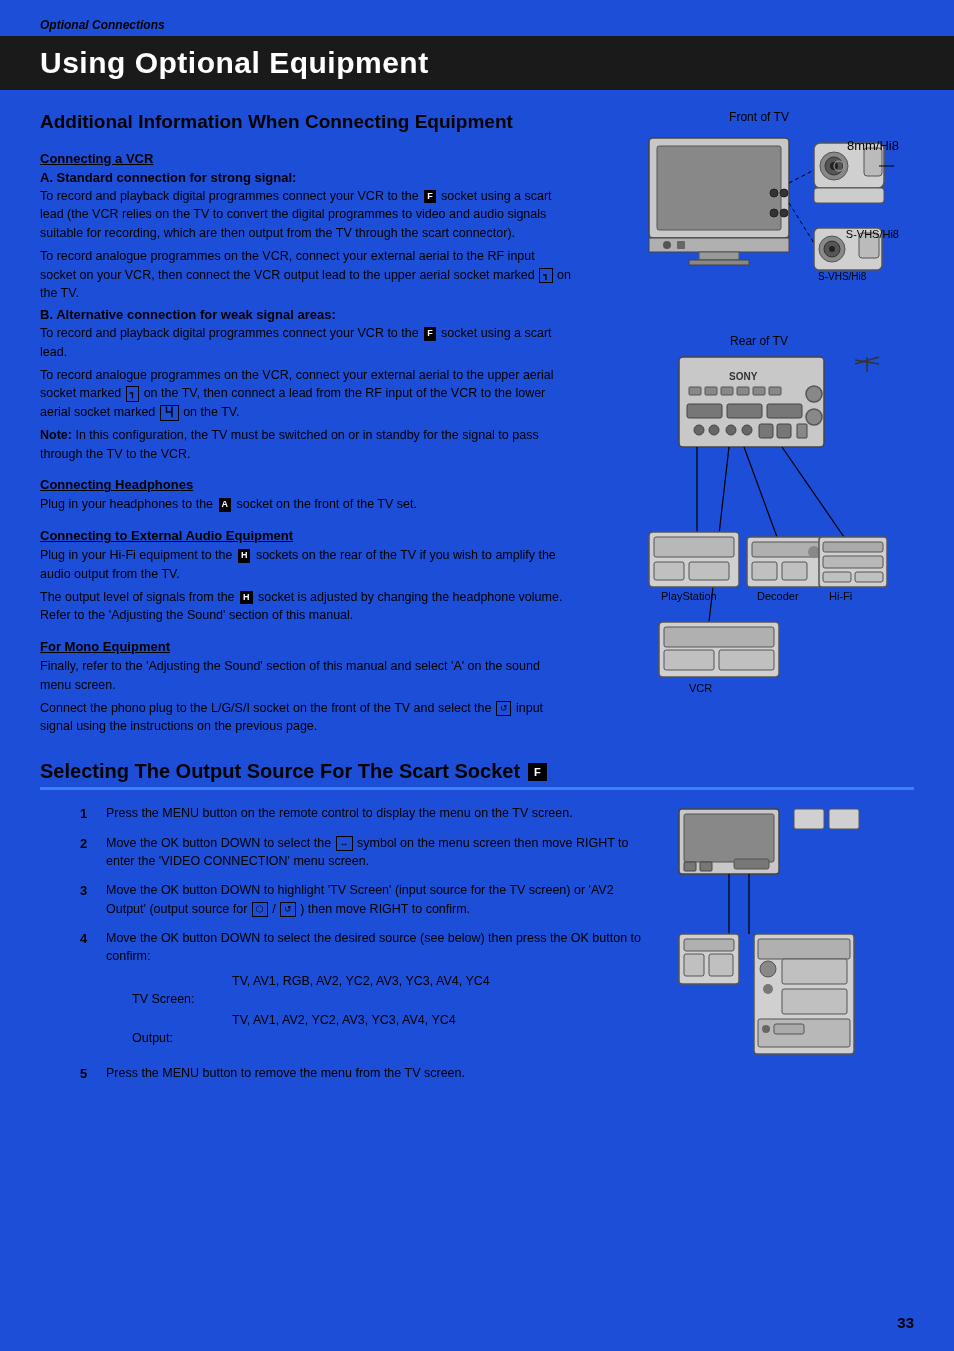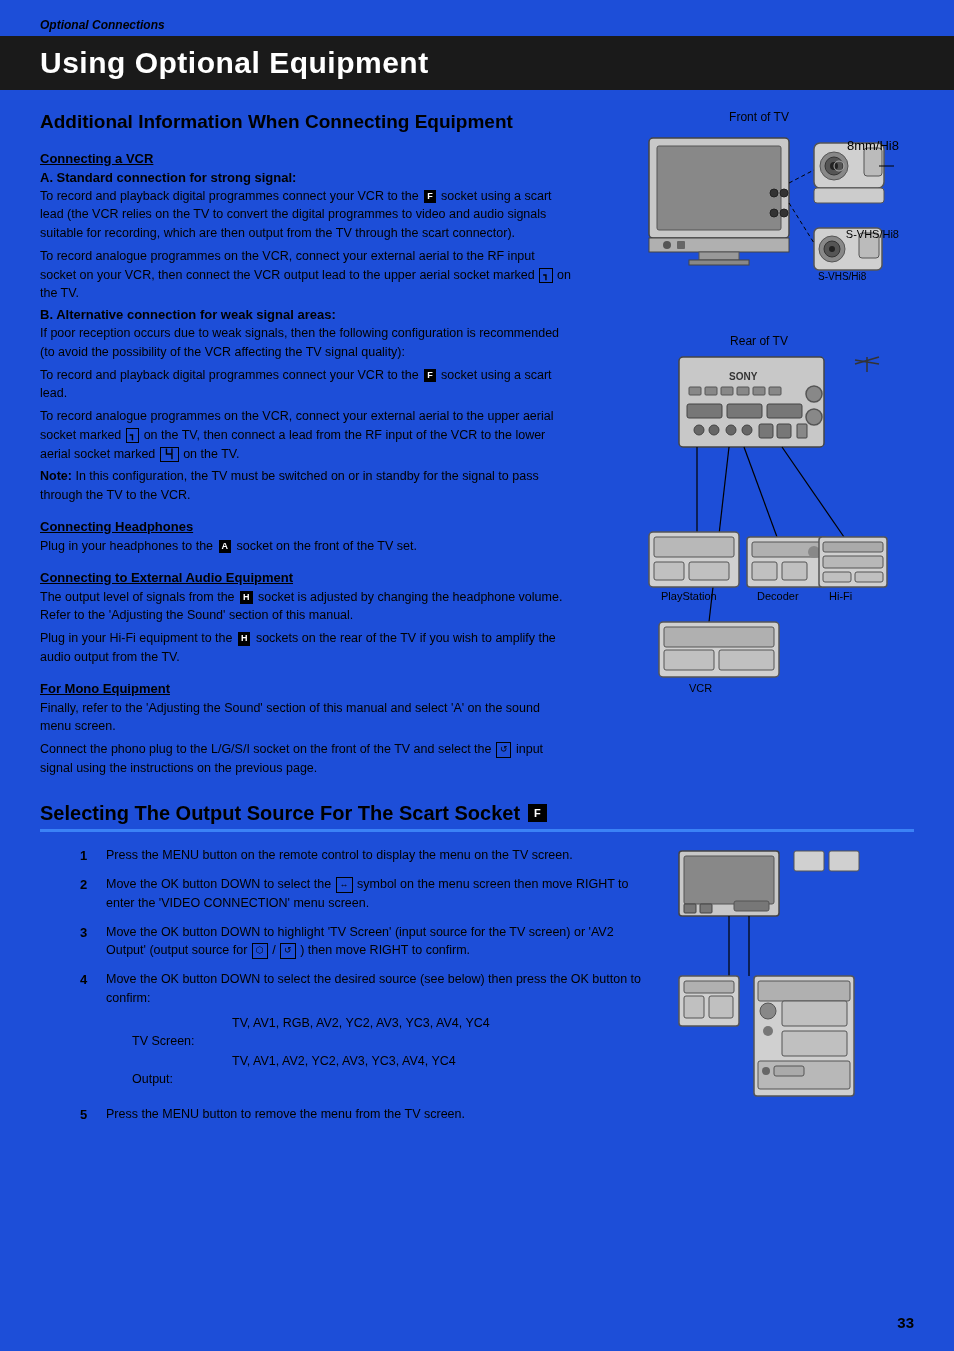--- a/index.html
+++ b/index.html
@@ -236,31 +236,30 @@
 
     <div class="left-column">
 
       <div class="section-heading">Additional Information When Connecting Equipment</div>
 
       <div class="subsection-heading">Connecting a VCR</div>
       <div class="sub-sub-heading">A. Standard connection for strong signal:</div>
       <p>To record and playback digital programmes connect your VCR to the <span class="inline-icon">F</span> socket using a scart lead (the VCR relies on the TV to convert the digital programmes to video and audio signals suitable for recording, which are then output from the TV through the scart connector).</p>
       <p>To record analogue programmes on the VCR, connect your external aerial to the RF input socket on your VCR, then connect the VCR output lead to the upper aerial socket marked <span class="symbol-box">┓</span> on the TV.</p>
       <div class="sub-sub-heading">B. Alternative connection for  weak signal areas:</div>
-      <p>If poor reception occurs due to weak signals, then the following configuration is recommended (to avoid the possibility of the VCR affecting the TV signal quality):</p>
       <p>To record and playback digital programmes connect your VCR to the <span class="inline-icon">F</span> socket using a scart lead.</p>
       <p>To record analogue programmes on the VCR, connect your external aerial to the upper aerial socket marked <span class="symbol-box">┓</span> on the TV, then connect a lead from the RF input of the VCR to the lower aerial socket marked <span class="symbol-box">┗┫</span> on the TV.</p>
       <p><span class="note-bold">Note:</span> In this configuration, the TV must be switched on or in standby for the signal to pass through the TV to the VCR.</p>
 
       <div class="subsection-heading">Connecting Headphones</div>
       <p>Plug in your headphones to the <span class="inline-icon">A</span> socket on the front of the TV set.</p>
 
       <div class="subsection-heading">Connecting to External Audio Equipment</div>
+      <p>Plug in your Hi-Fi equipment to the <span class="inline-icon">H</span> sockets on the rear of the TV if you wish to amplify the audio output from the TV.</p>
       <p>The output level of signals from the <span class="inline-icon">H</span> socket is adjusted by changing the headphone volume. Refer to the 'Adjusting the Sound' section of this manual.</p>
-      <p>Plug in your Hi-Fi equipment to the <span class="inline-icon">H</span> sockets on the rear of the TV if you wish to amplify the audio output from the TV.</p>
 
       <div class="subsection-heading">For Mono Equipment</div>
       <p>Finally, refer to the 'Adjusting the Sound' section of this manual and select 'A' on the sound menu screen.</p>
       <p>Connect the phono plug to the L/G/S/I socket on the front of the TV and select the <span class="symbol-box">↺</span> input signal using the instructions on the previous page.</p>
 
     </div>
 
     <div class="right-column">
 
       <div class="diagram-label">Front of TV</div>

